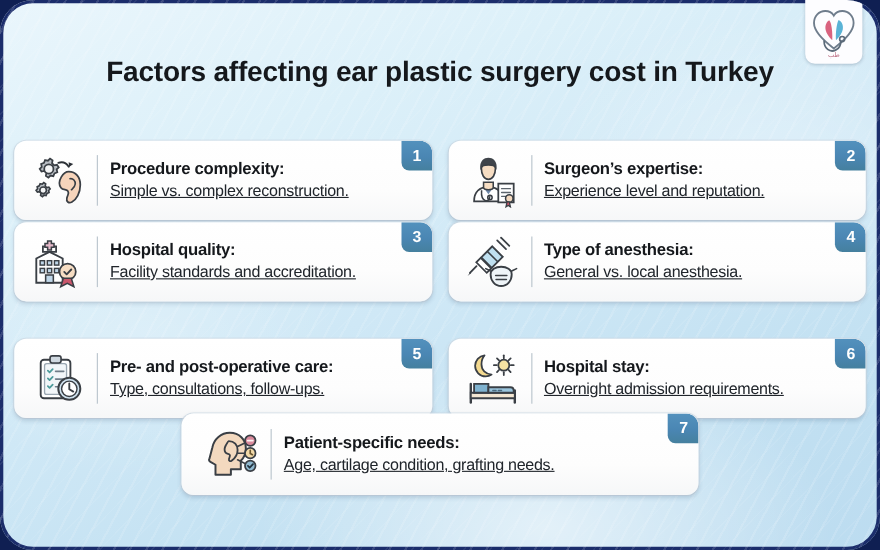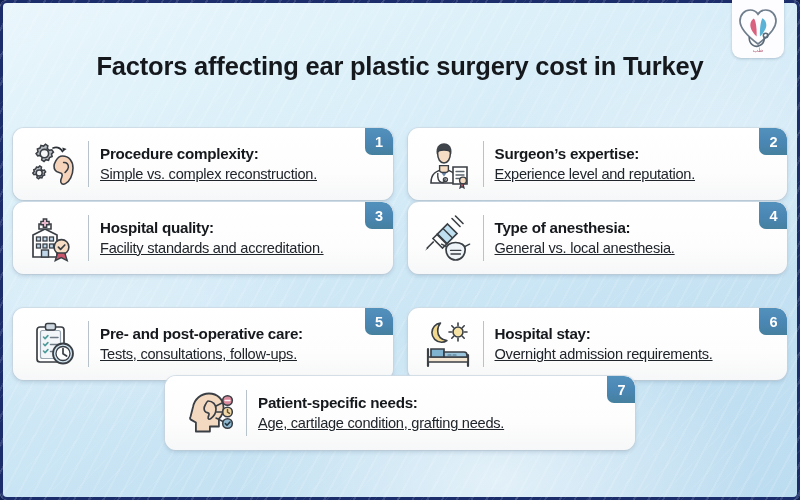--- a/index.html
+++ b/index.html
@@ -4,21 +4,21 @@
 <style>
   * { margin:0; padding:0; box-sizing:border-box; }
   html,body{ width:800px; height:500px; overflow:hidden; }
   body{
     font-family:"Liberation Sans", sans-serif;
     background:#0f1f52;
   }
   #canvas{
     position:relative;
     width:800px; height:500px;
-    border-radius:7px;
+    border-radius:30px;
     background:
       radial-gradient(ellipse 420px 260px at 62% 96%, rgba(255,255,255,.55) 0%, rgba(255,255,255,0) 62%),
       radial-gradient(ellipse 300px 200px at 88% 30%, rgba(255,255,255,.30) 0%, rgba(255,255,255,0) 70%),
       radial-gradient(ellipse 260px 180px at 16% 62%, rgba(255,255,255,.22) 0%, rgba(255,255,255,0) 70%),
       linear-gradient(160deg,#eaf6fc 0%,#dcf0f9 26%,#cfe8f6 52%,#c3e1f2 74%,#bcdcf0 100%);
     overflow:hidden;
     box-shadow:inset 0 0 0 3px #1b2d6b;
   }
   
   #canvas::before{
@@ -266,21 +266,21 @@
               <path d="M23.5 32.6 h4"></path>
           </g>
           <circle cx="36" cy="34.5" r="10" fill="#cfe2ef" stroke="#3a3f45" stroke-width="1.8"></circle>
           <circle cx="36" cy="34.5" r="7" fill="#ffffff" stroke="#3a3f45" stroke-width="1.3"></circle>
           <path d="M36 29.6 v5.2 l3.6 2.2" fill="none" stroke="#3a3f45" stroke-width="1.7" stroke-linecap="round" stroke-linejoin="round"></path>
         </svg>
       </div>
       <div class="divider"></div>
       <div class="txt">
         <div class="t-head">Pre- and post-operative care:</div>
-        <div class="t-sub">Tests, consultations, follow-ups.</div>
+        <div class="t-sub">Type, consultations, follow-ups.</div>
       </div>
       <div class="badge">5</div>
     </div>
 
     <div class="card">
       <div class="icon-wrap">
         <svg width="54" height="50" viewBox="0 0 54 50">
           <path d="M18.5 4 c-5 .6 -8.6 4.8 -8.6 9.6 0 5.3 4.3 9.6 9.6 9.6 2 0 3.9 -.6 5.4 -1.7 -5.6 -.4 -9.2 -4.2 -9.2 -9.4 0 -3.2 1 -6.1 2.8 -8.1 z" fill="#f3d98f" stroke="#3a3f45" stroke-width="1.6" stroke-linejoin="round"></path>
           <circle cx="36" cy="13" r="5" fill="#f6e3a3" stroke="#3a3f45" stroke-width="1.6"></circle>
           <g stroke="#3a3f45" stroke-width="1.6" stroke-linecap="round">

